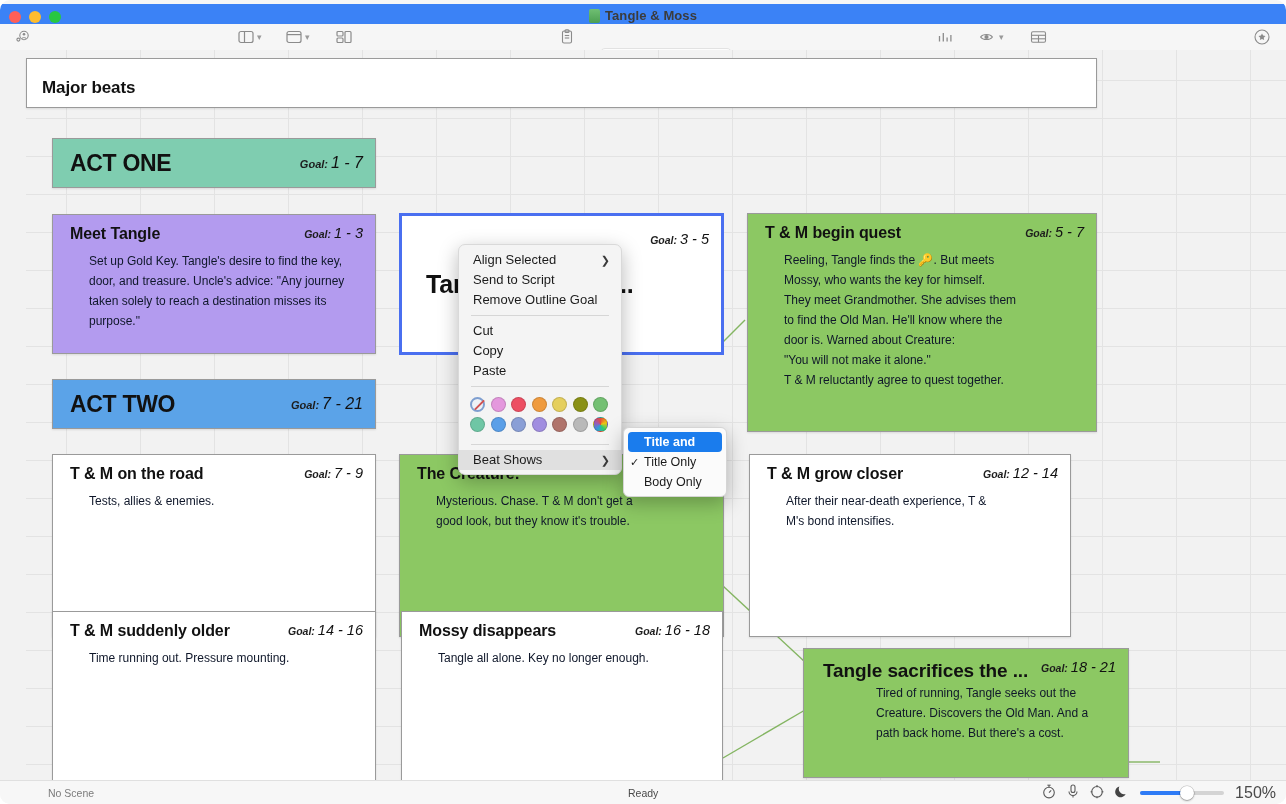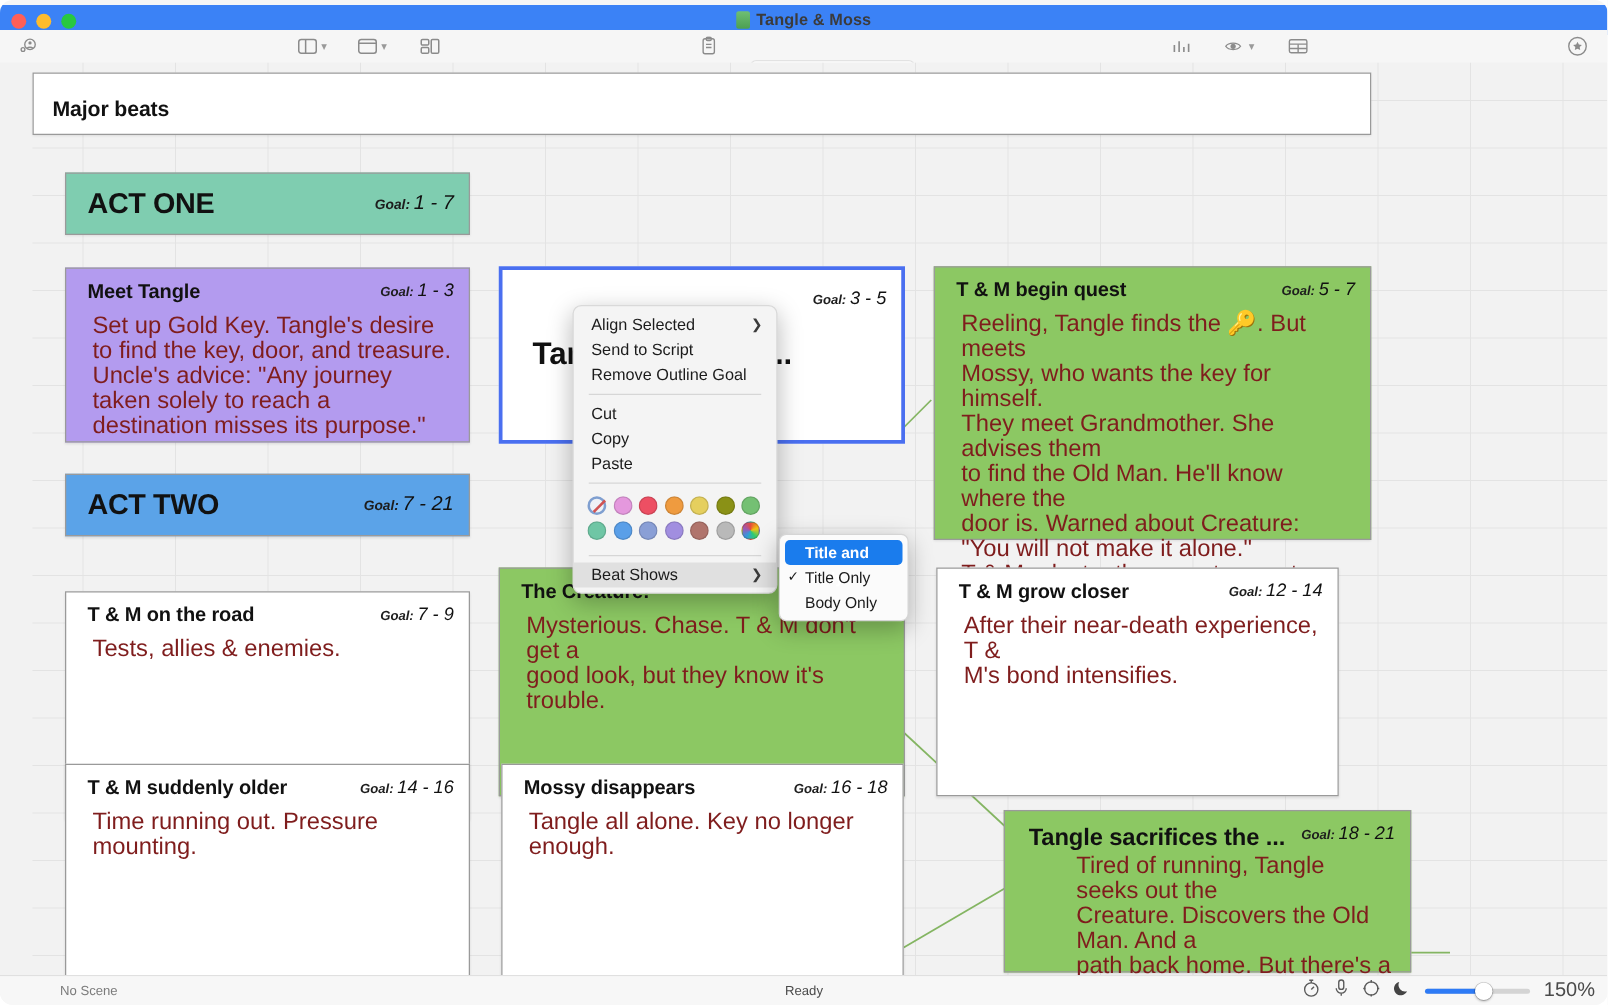--- a/index.html
+++ b/index.html
@@ -100,22 +100,22 @@
     background: #ffffff;
     box-shadow: 0 1px 2px rgba(0,0,0,.10);
   }
   .card .title {
     position: absolute; left: 17px; top: 10px;
     font-size: 16px; font-weight: bold; color: #111;
     letter-spacing: -.1px;
     white-space: nowrap;
   }
   .card .body {
-    position: absolute; left: 21px; right: 14px; top: 36px;
-    font-size: 19px; color: #7f1d1d; line-height: 20px;
+    position: absolute; left: 36px; right: 14px; top: 36px;
+    font-size: 12px; color: #0f172a; line-height: 20px;
     white-space: pre-line;
   }
   .goal {
     position: absolute; right: 12px; top: 9px;
     white-space: nowrap;
   }
   .goal .lbl {
     font-size: 10.5px; font-style: italic; font-weight: bold; color: #1d1d1d;
   }
   .goal .val {
@@ -411,21 +411,21 @@
 T &amp; M reluctantly agree to quest together.</div>
     </div>
 
     <div class="card act" style="left:52px; top:329px; width:324px; height:50px; background:#5ba3e8;">
       <div class="title">ACT TWO</div>
       <div class="goal">
         <span class="lbl">Goal:</span><span class="val">7 - 21</span>
       </div>
     </div>
 
-    <div class="card" style="left:52px; top:404px; width:324px; height:183px;margin-top:19px;">
+    <div class="card" style="left:52px; top:404px; width:324px; height:183px;">
       <div class="title">T &amp; M on the road</div>
       <div class="goal">
         <span class="lbl">Goal:</span><span class="val">7 - 9</span>
       </div>
       <div class="body">Tests, allies &amp; enemies.</div>
     </div>
 
     <div class="card" style="left:399px; top:404px; width:325px; height:183px; background:#8cc863;">
       <div class="title">The Creature!</div>
       <div class="body">Mysterious. Chase. T &amp; M don't get a

